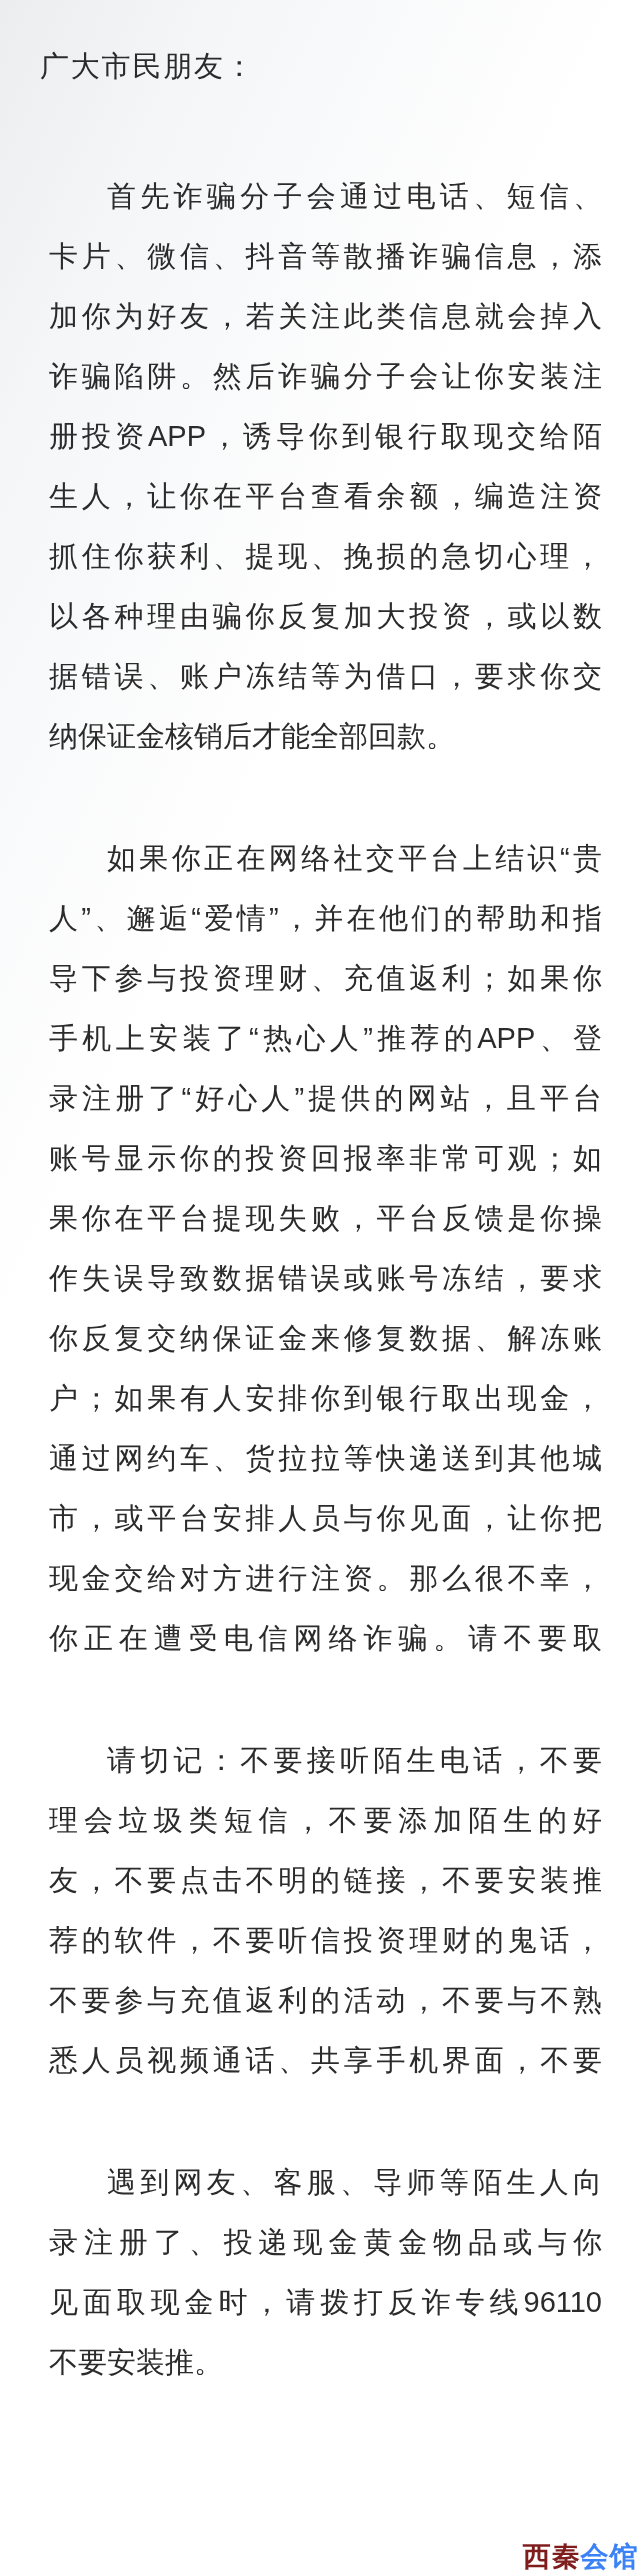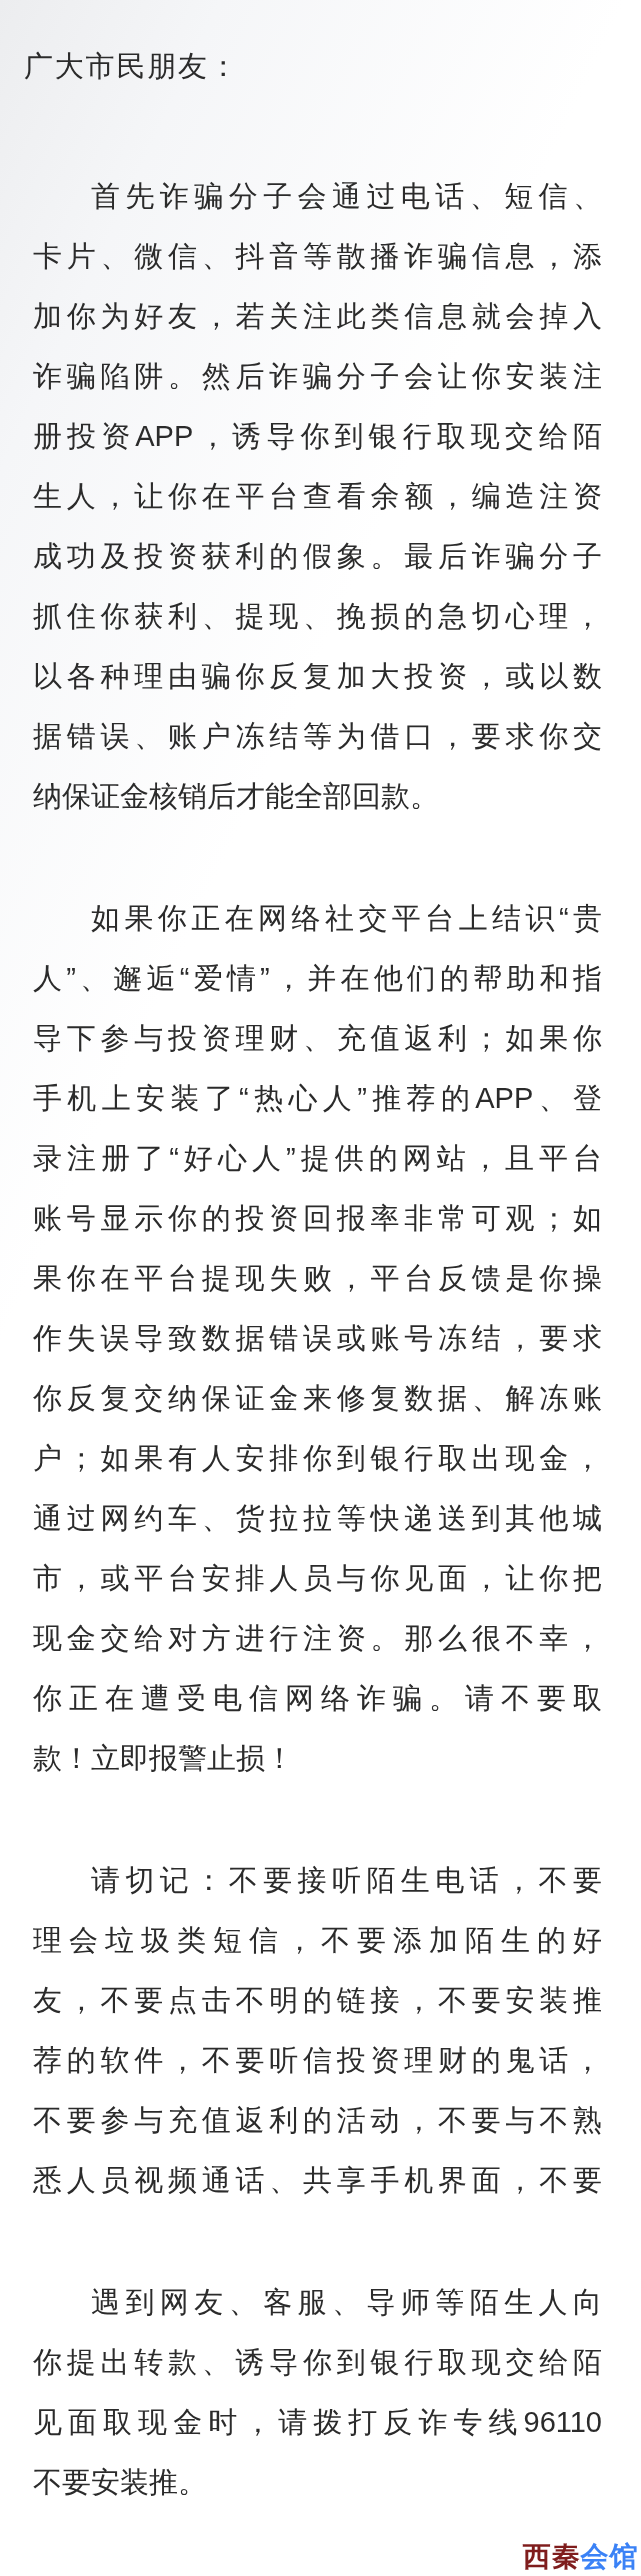--- a/index.html
+++ b/index.html
@@ -9,21 +9,21 @@
     height: 2576px;
     overflow: hidden;
   }
   body {
     position: relative;
     font-family: "Liberation Sans", sans-serif;
     color: #2b2b2b;
     background: linear-gradient(115deg, #ecedef 0%, #f5f6f8 12%, #ffffff 34%);
   }
   .doc {
-    padding: 36px 40px 0 24px;
+    padding: 36px 40px 0 40px;
   }
   .title {
     font-size: 29px;
     line-height: 60px;
     letter-spacing: 1.8px;
     text-align: left;
   }
   .para {
     margin: 62px 0 0 9px;
     font-size: 29px;
@@ -63,21 +63,20 @@
 
   <div class="title">广大市民朋友：</div>
 
   <div class="para first-para">
     <div class="line first">首先诈骗分子会通过电话、短信、</div>
     <div class="line">卡片、微信、抖音等散播诈骗信息，添</div>
     <div class="line">加你为好友，若关注此类信息就会掉入</div>
     <div class="line">诈骗陷阱。然后诈骗分子会让你安装注</div>
     <div class="line">册投资APP，诱导你到银行取现交给陌</div>
     <div class="line">生人，让你在平台查看余额，编造注资</div>
-    <div class="line">成功及投资获利的假象。最后诈骗分子</div>
     <div class="line">抓住你获利、提现、挽损的急切心理，</div>
     <div class="line">以各种理由骗你反复加大投资，或以数</div>
     <div class="line">据错误、账户冻结等为借口，要求你交</div>
     <div class="line last">纳保证金核销后才能全部回款。</div>
   </div>
 
   <div class="para">
     <div class="line first">如果你正在网络社交平台上结识“贵</div>
     <div class="line">人”、邂逅“爱情”，并在他们的帮助和指</div>
     <div class="line">导下参与投资理财、充值返利；如果你</div>
@@ -85,35 +84,34 @@
     <div class="line">录注册了“好心人”提供的网站，且平台</div>
     <div class="line">账号显示你的投资回报率非常可观；如</div>
     <div class="line">果你在平台提现失败，平台反馈是你操</div>
     <div class="line">作失误导致数据错误或账号冻结，要求</div>
     <div class="line">你反复交纳保证金来修复数据、解冻账</div>
     <div class="line">户；如果有人安排你到银行取出现金，</div>
     <div class="line">通过网约车、货拉拉等快递送到其他城</div>
     <div class="line">市，或平台安排人员与你见面，让你把</div>
     <div class="line">现金交给对方进行注资。那么很不幸，</div>
     <div class="line">你正在遭受电信网络诈骗。请不要取</div>
-    <div class="line last">款！立即报警止损！</div>
   </div>
 
   <div class="para">
     <div class="line first">请切记：不要接听陌生电话，不要</div>
     <div class="line">理会垃圾类短信，不要添加陌生的好</div>
     <div class="line">友，不要点击不明的链接，不要安装推</div>
     <div class="line">荐的软件，不要听信投资理财的鬼话，</div>
     <div class="line">不要参与充值返利的活动，不要与不熟</div>
     <div class="line">悉人员视频通话、共享手机界面，不要</div>
   </div>
 
   <div class="para">
     <div class="line first">遇到网友、客服、导师等陌生人向</div>
-    <div class="line">你提出转款、诱导你到银行取现交给陌</div>
+    <div class="line">录注册了、投递现金黄金物品或与你</div>
     <div class="line">见面取现金时，请拨打反诈专线96110</div>
     <div class="line last">不要安装推。</div>
   </div>
 
 </div>
 
 <div class="watermark">
   <span style="color: #7f1d1d;">西秦</span><span style="color: #3b82f6;">会馆</span>
 </div>
 

